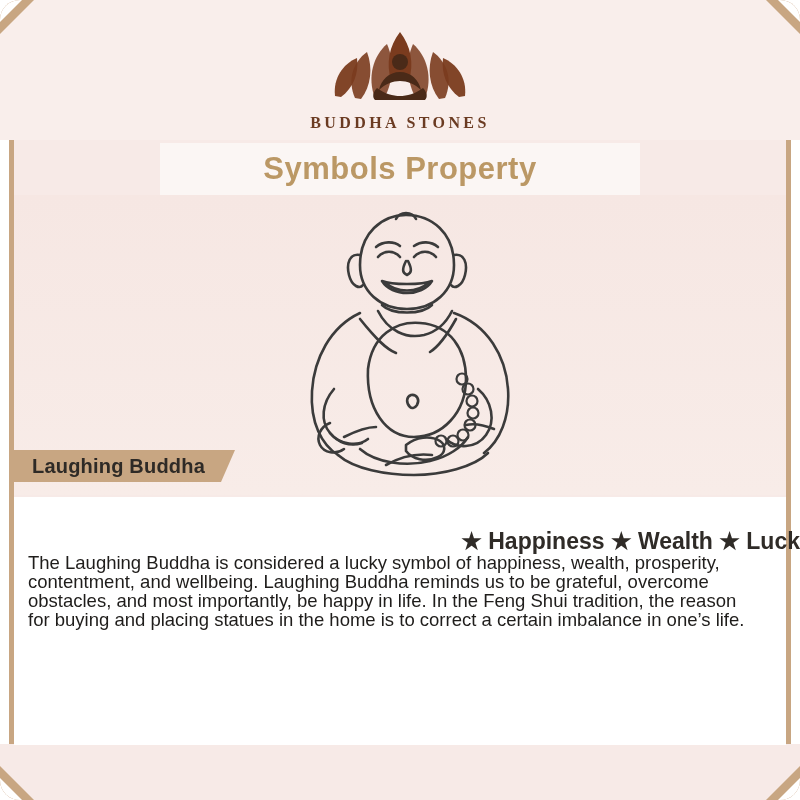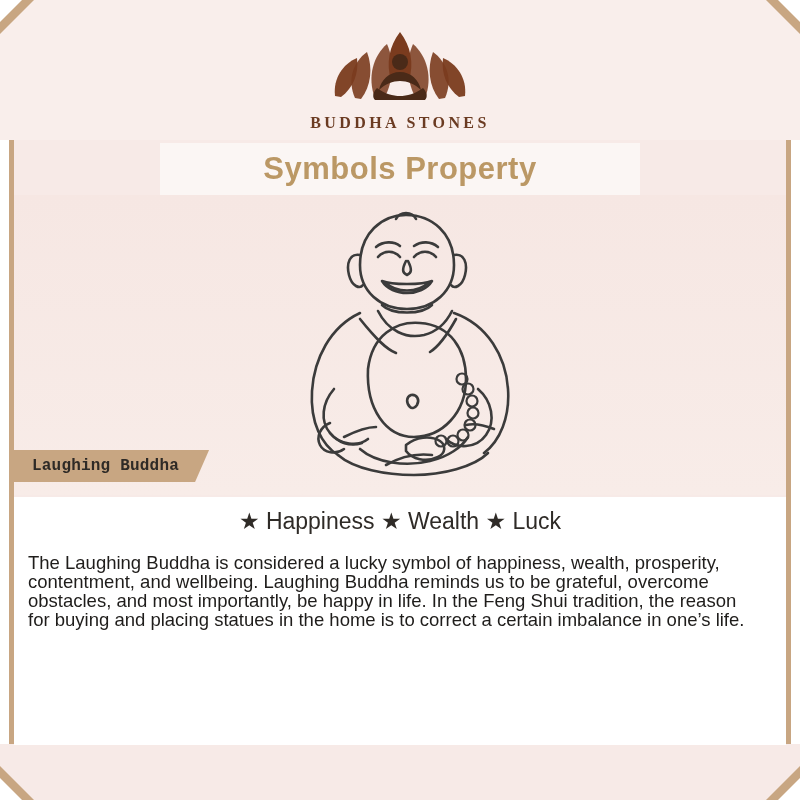--- a/index.html
+++ b/index.html
@@ -13,20 +13,21 @@
     background: #ffffff;
     overflow: hidden;
   }
 
   .page {
     position: relative;
     width: 800px;
     height: 800px;
     background: #f7eae7;
     overflow: hidden;
+    border-radius: 20px;
   }
 
   
   .corner {
     position: absolute;
     width: 0;
     height: 0;
     z-index: 5;
   }
   .corner-tl {
@@ -175,46 +176,45 @@
     background: #c8a682;
     color: #2e2a26;
     display: flex;
     align-items: center;
     padding: 0 16px 0 18px;
     z-index: 8;
     clip-path: polygon(0 0, 100% 0, calc(100% - 14px) 100%, 0 100%);
     padding-right: 30px;
   }
   .label-ribbon span {
-    font-size: 16px;
+    font-size: 20px;
     font-weight: bold;
     letter-spacing: 0.2px;
-    font-family: Liberation Mono, monospace;
   }
 
   
   .content-panel {
     position: absolute;
     top: 497px;
     left: 14px;
     width: 772px;
     height: 248px;
     background: #ffffff;
     z-index: 5;
   }
 
   .keywords {
     position: absolute;
-    top: 508px;
+    top: 528px;
     left: 0;
     width: 800px;
-    text-align: center;
+    text-align: right;
     z-index: 7;
     font-size: 23px;
-    font-weight: normal;
+    font-weight: bold;
     color: #2f2b27;
   }
 
   .body-copy {
     position: absolute;
     top: 553px;
     left: 28px;
     width: 726px;
     z-index: 7;
     font-size: 18.5px;

